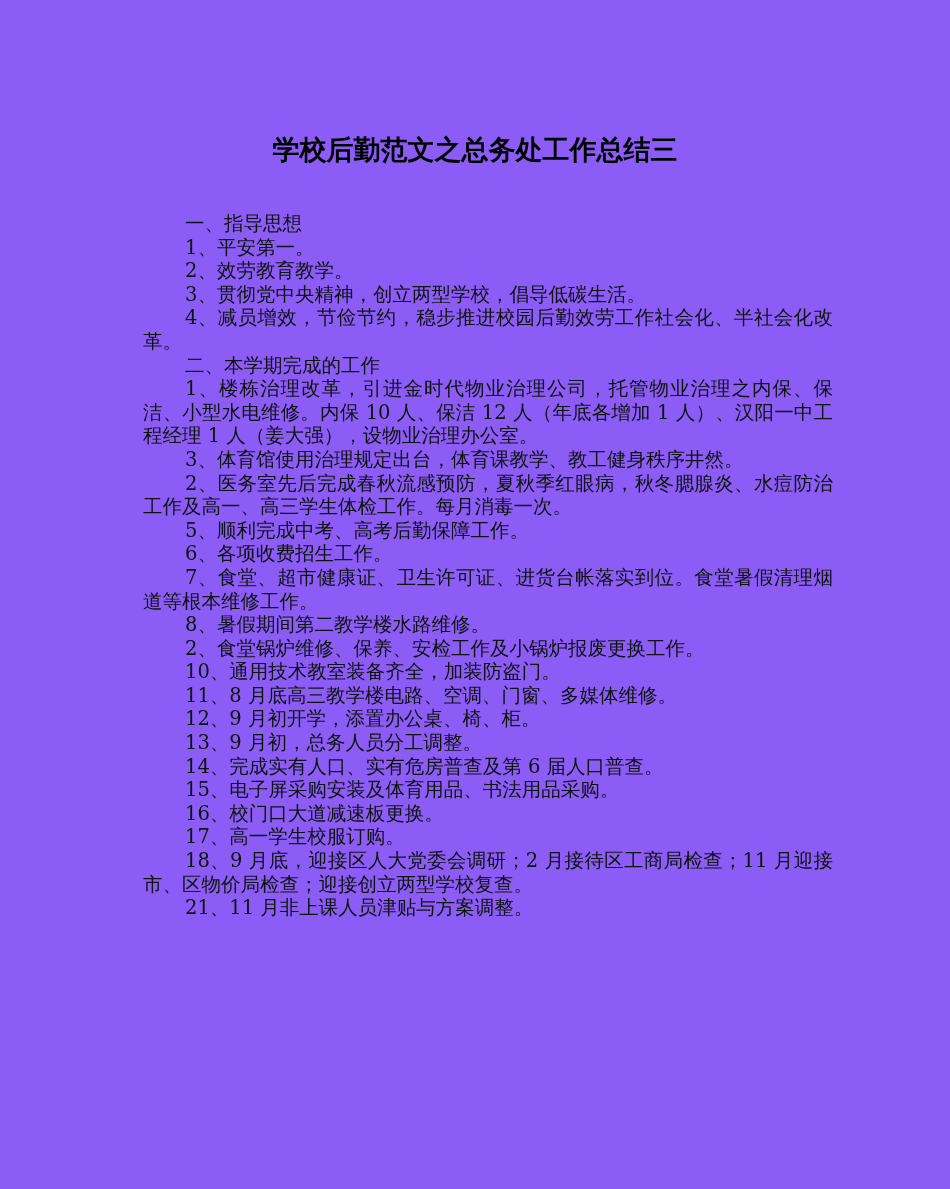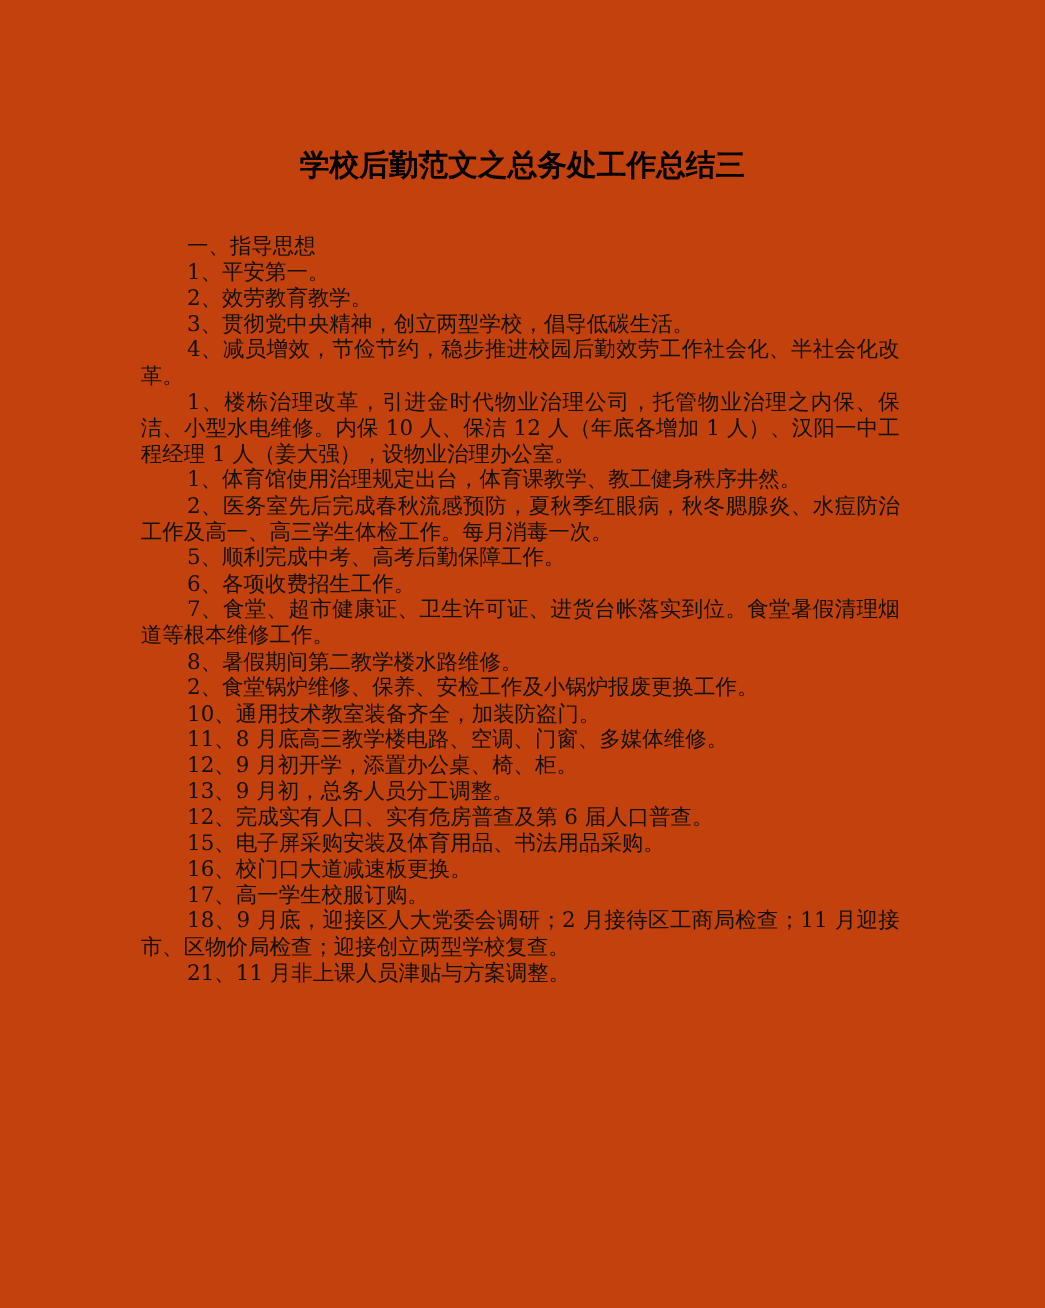--- a/index.html
+++ b/index.html
@@ -1,52 +1,53 @@
 <!DOCTYPE html>
 <html><head>
 <meta charset="utf-8">
 <style>
   html, body { margin: 0; padding: 0; background: #ffffff; }
   body { width: 950px; height: 1189px; position: relative; overflow: hidden; }
-  .page { position: absolute; left: 0; top: 0; width: 950px; height: 1189px; background: #c2410c; }
+  .page { position: absolute; left: 0; top: 0; width: 950px; height: 1189px; background: #8b5cf6; }
   .title {
     position: absolute; top: 132px; left: 0; width: 950px; text-align: center;
     font-family: "DejaVu Sans", sans-serif; font-weight: bold; font-size: 27px;
     color: #000; letter-spacing: 0px;
   }
   .body {
-    position: absolute; top: 212px; left: 128px; width: 690px;
+    position: absolute; top: 212px; left: 143px; width: 690px;
     font-family: "DejaVu Serif", serif; font-size: 19.5px; line-height: 23.6px;
     color: #111;
   }
   .para { margin: 0; text-indent: 42px; text-align: justify; }
 </style>
 </head>
 <body>
 
 <div class="page">
   <div class="title">学校后勤范文之总务处工作总结三</div>
   <div class="body">
     <p class="para">一、指导思想</p>
     <p class="para">1、平安第一。</p>
     <p class="para">2、效劳教育教学。</p>
     <p class="para">3、贯彻党中央精神，创立两型学校，倡导低碳生活。</p>
     <p class="para">4、减员增效，节俭节约，稳步推进校园后勤效劳工作社会化、半社会化改革。</p>
+    <p class="para">二、本学期完成的工作</p>
     <p class="para">1、楼栋治理改革，引进金时代物业治理公司，托管物业治理之内保、保洁、小型水电维修。内保 10 人、保洁 12 人（年底各增加 1 人）、汉阳一中工程经理 1 人（姜大强），设物业治理办公室。</p>
-    <p class="para">1、体育馆使用治理规定出台，体育课教学、教工健身秩序井然。</p>
+    <p class="para">3、体育馆使用治理规定出台，体育课教学、教工健身秩序井然。</p>
     <p class="para">2、医务室先后完成春秋流感预防，夏秋季红眼病，秋冬腮腺炎、水痘防治工作及高一、高三学生体检工作。每月消毒一次。</p>
     <p class="para">5、顺利完成中考、高考后勤保障工作。</p>
     <p class="para">6、各项收费招生工作。</p>
     <p class="para">7、食堂、超市健康证、卫生许可证、进货台帐落实到位。食堂暑假清理烟道等根本维修工作。</p>
     <p class="para">8、暑假期间第二教学楼水路维修。</p>
     <p class="para">2、食堂锅炉维修、保养、安检工作及小锅炉报废更换工作。</p>
     <p class="para">10、通用技术教室装备齐全，加装防盗门。</p>
     <p class="para">11、8 月底高三教学楼电路、空调、门窗、多媒体维修。</p>
     <p class="para">12、9 月初开学，添置办公桌、椅、柜。</p>
     <p class="para">13、9 月初，总务人员分工调整。</p>
-    <p class="para">12、完成实有人口、实有危房普查及第 6 届人口普查。</p>
+    <p class="para">14、完成实有人口、实有危房普查及第 6 届人口普查。</p>
     <p class="para">15、电子屏采购安装及体育用品、书法用品采购。</p>
     <p class="para">16、校门口大道减速板更换。</p>
     <p class="para">17、高一学生校服订购。</p>
     <p class="para">18、9 月底，迎接区人大党委会调研；2 月接待区工商局检查；11 月迎接市、区物价局检查；迎接创立两型学校复查。</p>
     <p class="para">21、11 月非上课人员津贴与方案调整。</p>
   </div>
 </div>
 
 </body></html>

